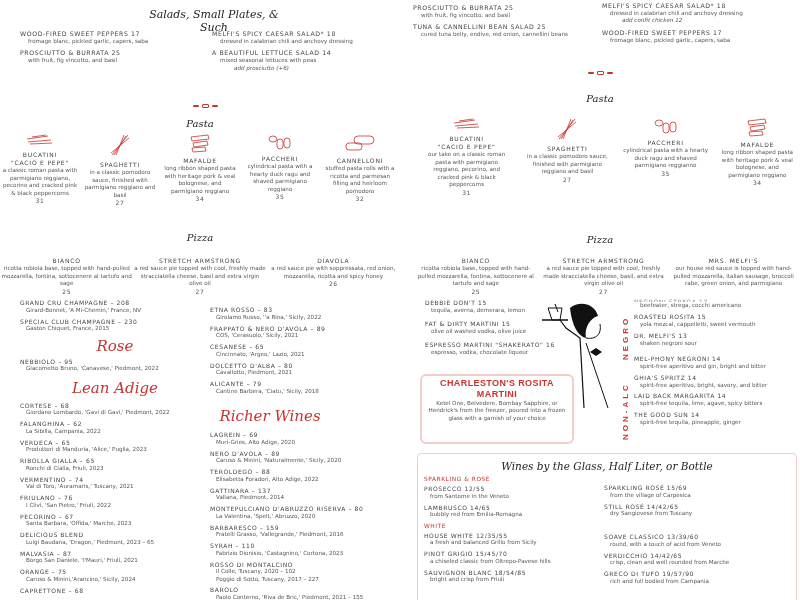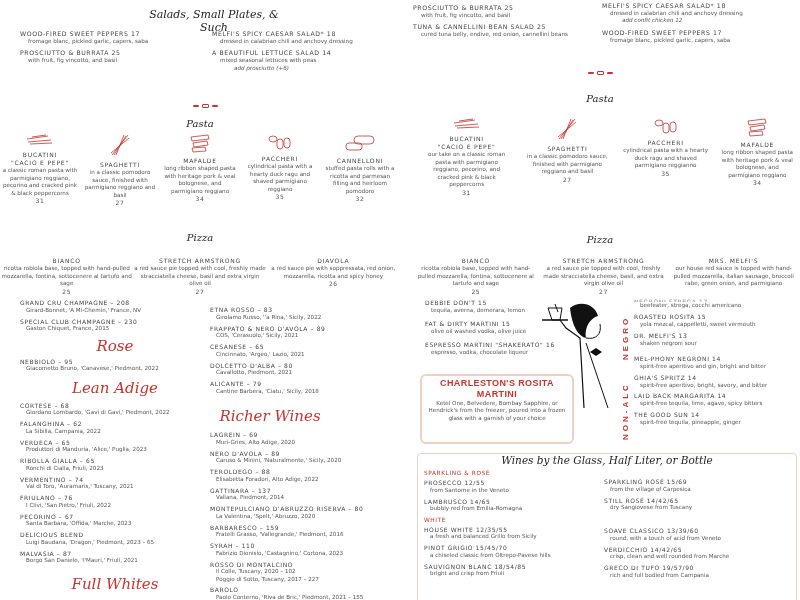--- a/index.html
+++ b/index.html
@@ -179,21 +179,20 @@
       <div class="wdesc">Santa Barbara, 'Offida,' Marche, 2023</div>
     </div>
   <div class="wine">
       <div class="wname">DELICIOUS BLEND</div>
       <div class="wdesc">Luigi Baudana, 'Dragon,' Piedmont, 2023 – 65</div>
     </div>
   <div class="wine">
       <div class="wname">MALVASIA – 87</div>
       <div class="wdesc">Borgo San Daniele, 'I'Mauri,' Friuli, 2021</div>
     </div>
-  <div class="script red-title" style="margin:10px 0 6px;">Full Whites</div>
   <div class="wine">
       <div class="wname">ORANGE – 75</div>
       <div class="wdesc">Caruso &amp; Minini,'Arancino,' Sicily, 2024</div>
     </div>
   <div class="wine">
       <div class="wname">CAPRETTONE – 68</div>
     </div>
 </div>
 
 <div class="abs" style="left:210px;top:306px;width:200px;">
@@ -404,21 +403,21 @@
       <div class="wname">LAID BACK MARGARITA  14</div>
       <div class="wdesc">spirit-free tequila, lime, agave, spicy bitters</div>
     </div>
   <div class="wine">
       <div class="wname">THE GOOD SUN  14</div>
       <div class="wdesc">spirit-free tequila, pineapple, ginger</div>
     </div>
 </div>
 
 <div class="abs wine-panel" style="left:417px;top:453px;width:378px;height:160px;">
-  <div class="script sec-title" style="font-size:10.5px;">Wines by the Glass, Half Liter, or Bottle</div>
+  <div class="script sec-title" style="margin-top:6px;font-size:10.5px;">Wines by the Glass, Half Liter, or Bottle</div>
   <div style="display:flex;padding:4px 0 0 6px;">
     <div style="width:180px;">
       <div class="cat">SPARKLING &amp; ROSÉ</div>
       <div class="wine">
           <div class="wname">PROSECCO  12/55</div>
           <div class="wdesc">from Santome in the Veneto</div>
         </div>
       <div class="wine">
           <div class="wname">LAMBRUSCO  14/65</div>
           <div class="wdesc">bubbly red from Emilia-Romagna</div>

